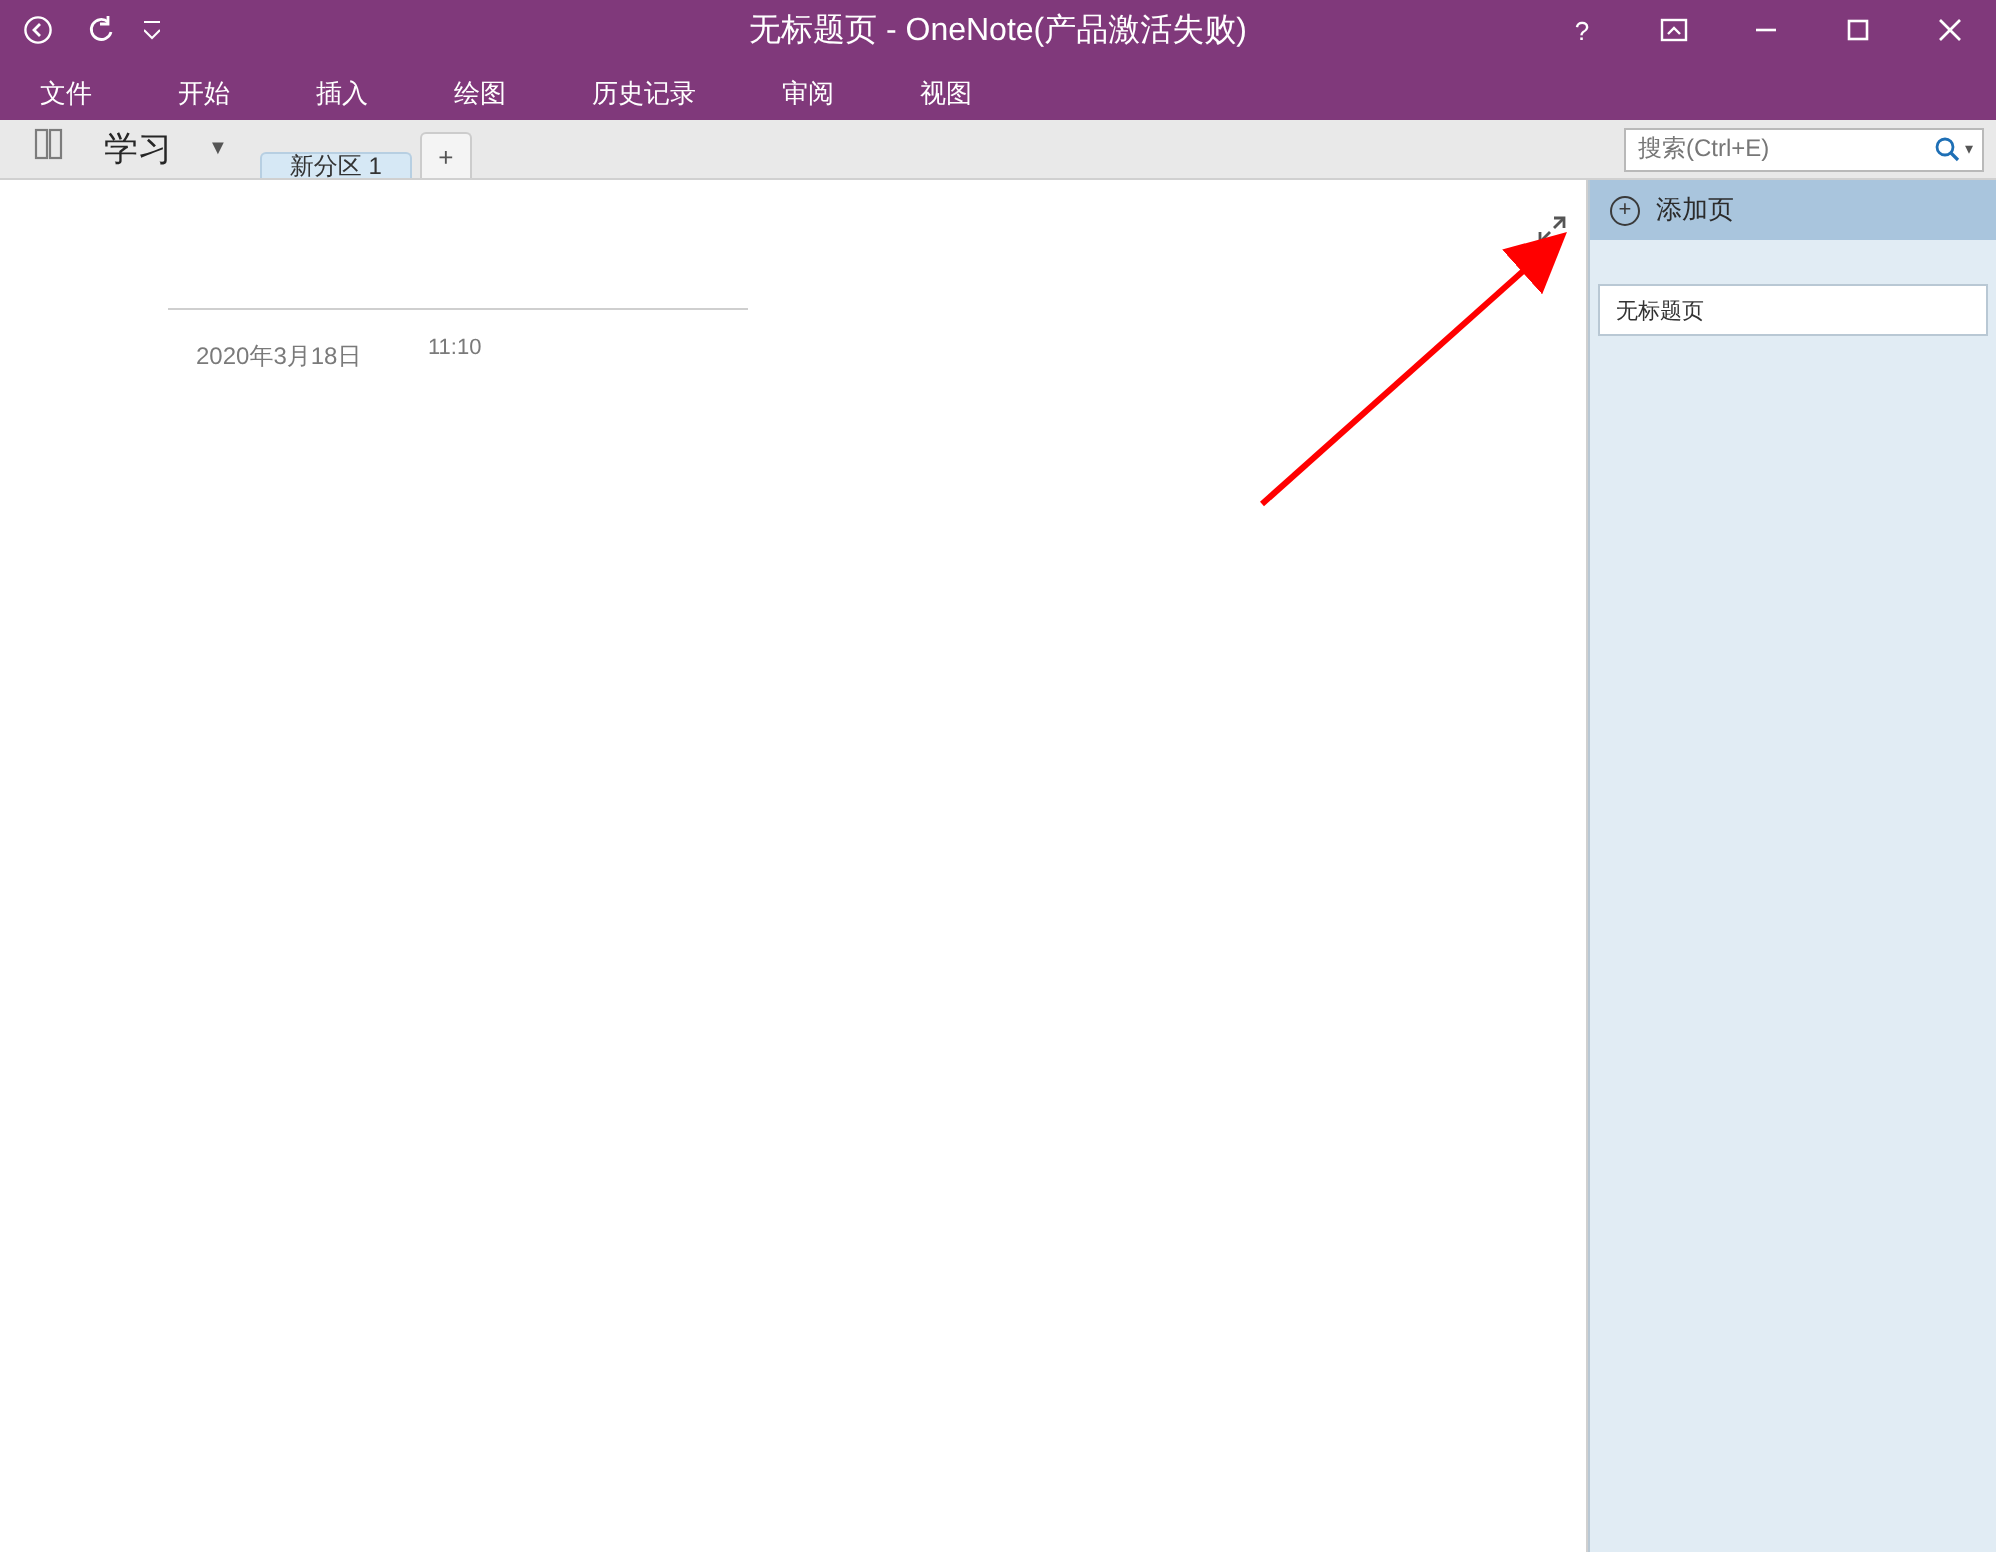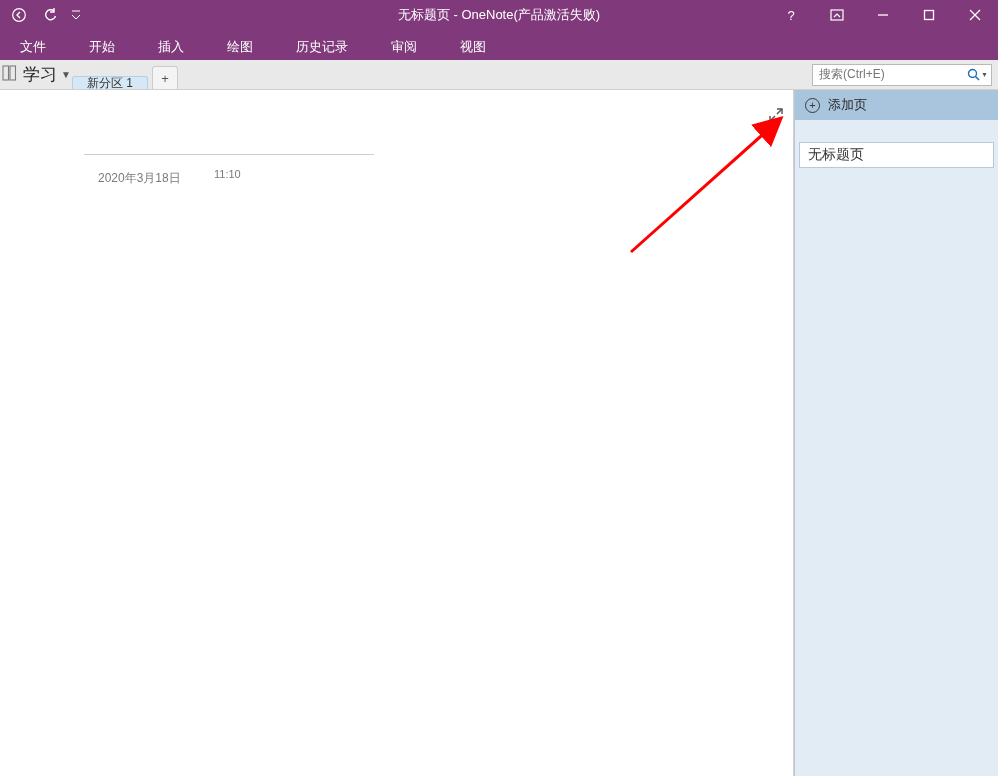--- a/index.html
+++ b/index.html
@@ -16,21 +16,21 @@
   }
   .tb-left { display: flex; align-items: center; gap: 6px; padding-left: 6px; }
   .tb-btn {
     width: 26px; height: 26px;
     display: flex; align-items: center; justify-content: center;
     border-radius: 2px;
   }
   .tb-btn svg { display:block; }
   .tb-title {
     position: absolute; left: 0; right: 0; text-align: center;
-    font-size: 13px; pointer-events: none; color: #fff;
+    font-size: 16px; pointer-events: none; color: #fff;
   }
   .tb-right { position: absolute; right: 0; top: 0; height: 30px; display: flex; align-items: center; }
   .win-btn {
     width: 46px; height: 30px;
     display: flex; align-items: center; justify-content: center;
   }
   .qat-drop { width:12px; display:flex; align-items:center; justify-content:center;}
 
   
   .menubar {
@@ -47,22 +47,22 @@
 
   
   .tabrow {
     height: 30px;
     background: #e9e9e9;
     display: flex;
     align-items: stretch;
     border-bottom: 1px solid #d0d0d0;
   }
   .notebook-sel {
-    display: flex; align-items: center; gap: 4px;
-    padding: 0 1px; background: #e9e9e9;
+    display: flex; align-items: center; gap: 18px;
+    padding: 0 16px; background: #e9e9e9;
     font-size: 16px; color: #333;
   }
   .notebook-sel .nbname { font-size: 17px; color: #262626; }
   .notebook-sel .caret { font-size: 10px; color: #555; }
   .section-tab {
     display: flex; align-items: center;
     background: #d6e8f5;
     border: 1px solid #b7cfe2;
     border-bottom: none;
     border-radius: 3px 3px 0 0;
@@ -143,21 +143,21 @@
     display:flex;align-items:center;justify-content:center;font-size:11px;line-height:1;color:#3a3a3a;
   }
   .rp-gap { height: 22px; }
   .page-entry {
     margin: 0 4px;
     height: 26px;
     background: #ffffff;
     border: 1px solid #b9c8d4;
     display:flex;align-items:center;
     padding: 0 8px;
-    font-size: 14px; color: #333;
+    font-size: 11px; color: #333;
   }
 </style>
 </head>
 <body>
 
 <div class="titlebar">
   <div class="tb-left">
     <div class="tb-btn">
       <svg width="16" height="16" viewBox="0 0 16 16">
           <circle cx="8" cy="8" r="6.3" fill="none" stroke="#fff" stroke-width="1.2"></circle>

